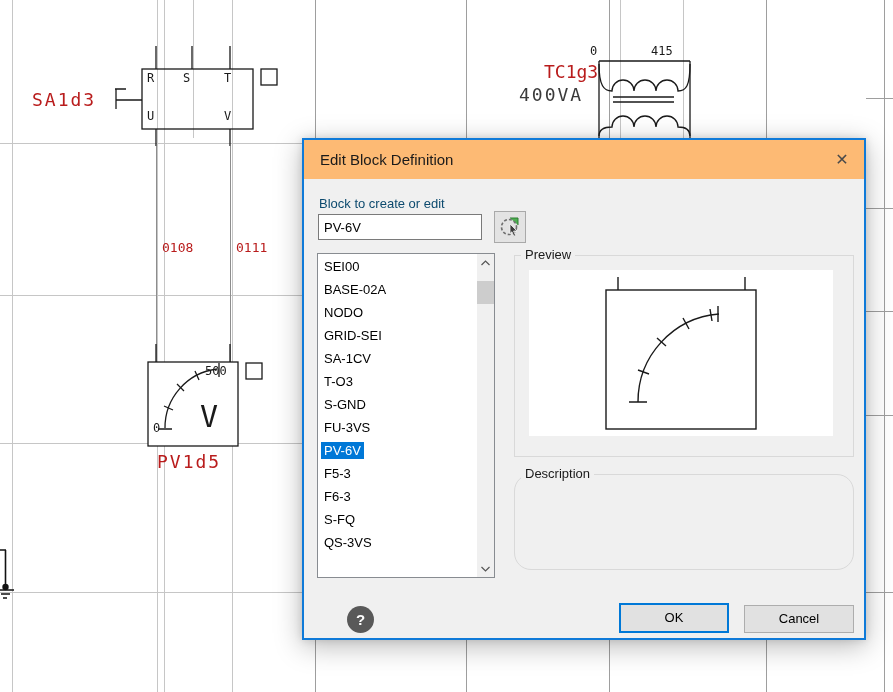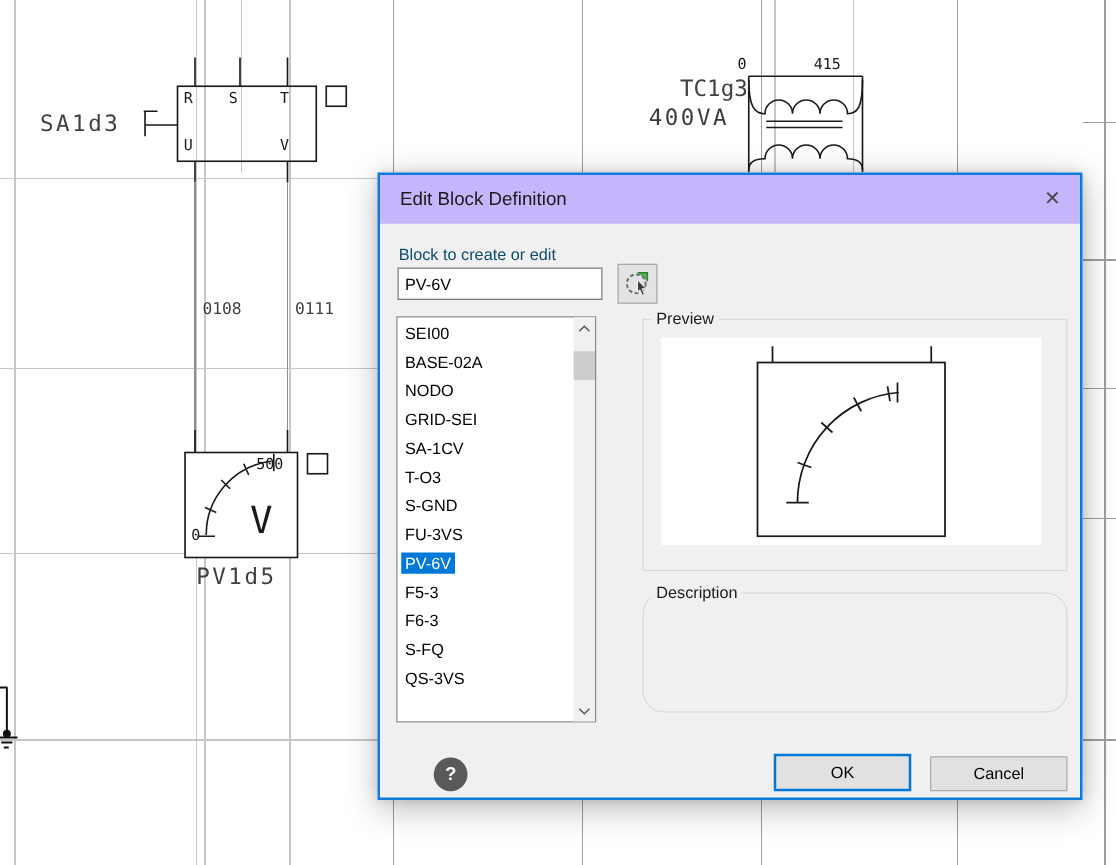--- a/index.html
+++ b/index.html
@@ -3,39 +3,39 @@
 <meta charset="utf-8">
 <style>
   html,body{margin:0;padding:0;background:#fff;}
   .canvas{position:relative;width:893px;height:692px;overflow:hidden;background:#fff;
           font-family:"Liberation Sans",sans-serif;}
   svg{display:block;}
   .abs{position:absolute;}
 
   
   .cad{position:absolute;font-family:"DejaVu Sans Mono",monospace;color:#1a1a1a;white-space:nowrap;}
-  .cad.green{color:#404040;}
+  .cad.green{color:#b91c1c;}
   .cad.lg{font-size:18px;letter-spacing:2px;}
   .cad.md{font-size:13px;}
   .cad.sm{font-size:12px;}
   .cad.gray{color:#3a3a3a;}
 
   
   .dialog{position:absolute;left:302px;top:138px;width:564px;height:502px;background:#f0f0f0;
           border:2px solid #0f7ad8;box-sizing:border-box;box-shadow:0 6px 26px rgba(0,0,0,.28),0 0 8px rgba(0,0,0,.12);}
-  .titlebar{position:absolute;left:0;top:0;right:0;height:39px;background:#c4b5fd;}
+  .titlebar{position:absolute;left:0;top:0;right:0;height:39px;background:#fdba74;}
   .title{position:absolute;left:16px;top:0;line-height:39px;font-size:15px;color:#1a1a1a;}
   .closebtn{position:absolute;left:520px;top:4px;width:36px;height:31px;text-align:center;line-height:31px;
             font-size:16px;color:#4a4a4a;cursor:pointer;}
   .fldlabel{position:absolute;left:15px;top:56px;font-size:13px;color:#0c4a6e;}
   .blockinput{position:absolute;left:14px;top:74px;width:164px;height:26px;border:1px solid #7a7a7a;
               background:#fff;font-family:"Liberation Sans",sans-serif;font-size:13px;padding:0 0 0 5px;box-sizing:border-box;}
   .pickbtn{position:absolute;left:190px;top:71px;width:32px;height:32px;background:#e3e3e3;
            border:1px solid #a9a9a9;box-sizing:border-box;display:flex;align-items:center;justify-content:center;}
-  .listbox{position:absolute;left:13px;top:113px;width:160px;height:325px;background:#fff;
+  .listbox{position:absolute;left:13px;top:113px;width:178px;height:325px;background:#fff;
            border:1px solid #888c91;box-sizing:border-box;}
   .rows{position:absolute;left:0;top:1px;right:17px;bottom:0;overflow:hidden;}
   .row{height:23px;line-height:23px;font-size:13px;color:#000;padding-left:3px;}
   .row span{padding:1px 3px;}
   .row.sel span{background:#0078d7;color:#fff;}
   .sbar{position:absolute;right:0;top:0;width:17px;height:100%;background:#f0f0f0;}
   .sbtn{position:absolute;left:0;width:17px;height:17px;display:flex;align-items:center;justify-content:center;background:#f0f0f0;}
   .sbtn.up{top:0;} .sbtn.down{bottom:0;}
   .sthumb{position:absolute;left:0;top:27px;width:17px;height:23px;background:#cdcdcd;}
   .group{position:absolute;border:1px solid #d9d9d9;box-sizing:border-box;}

